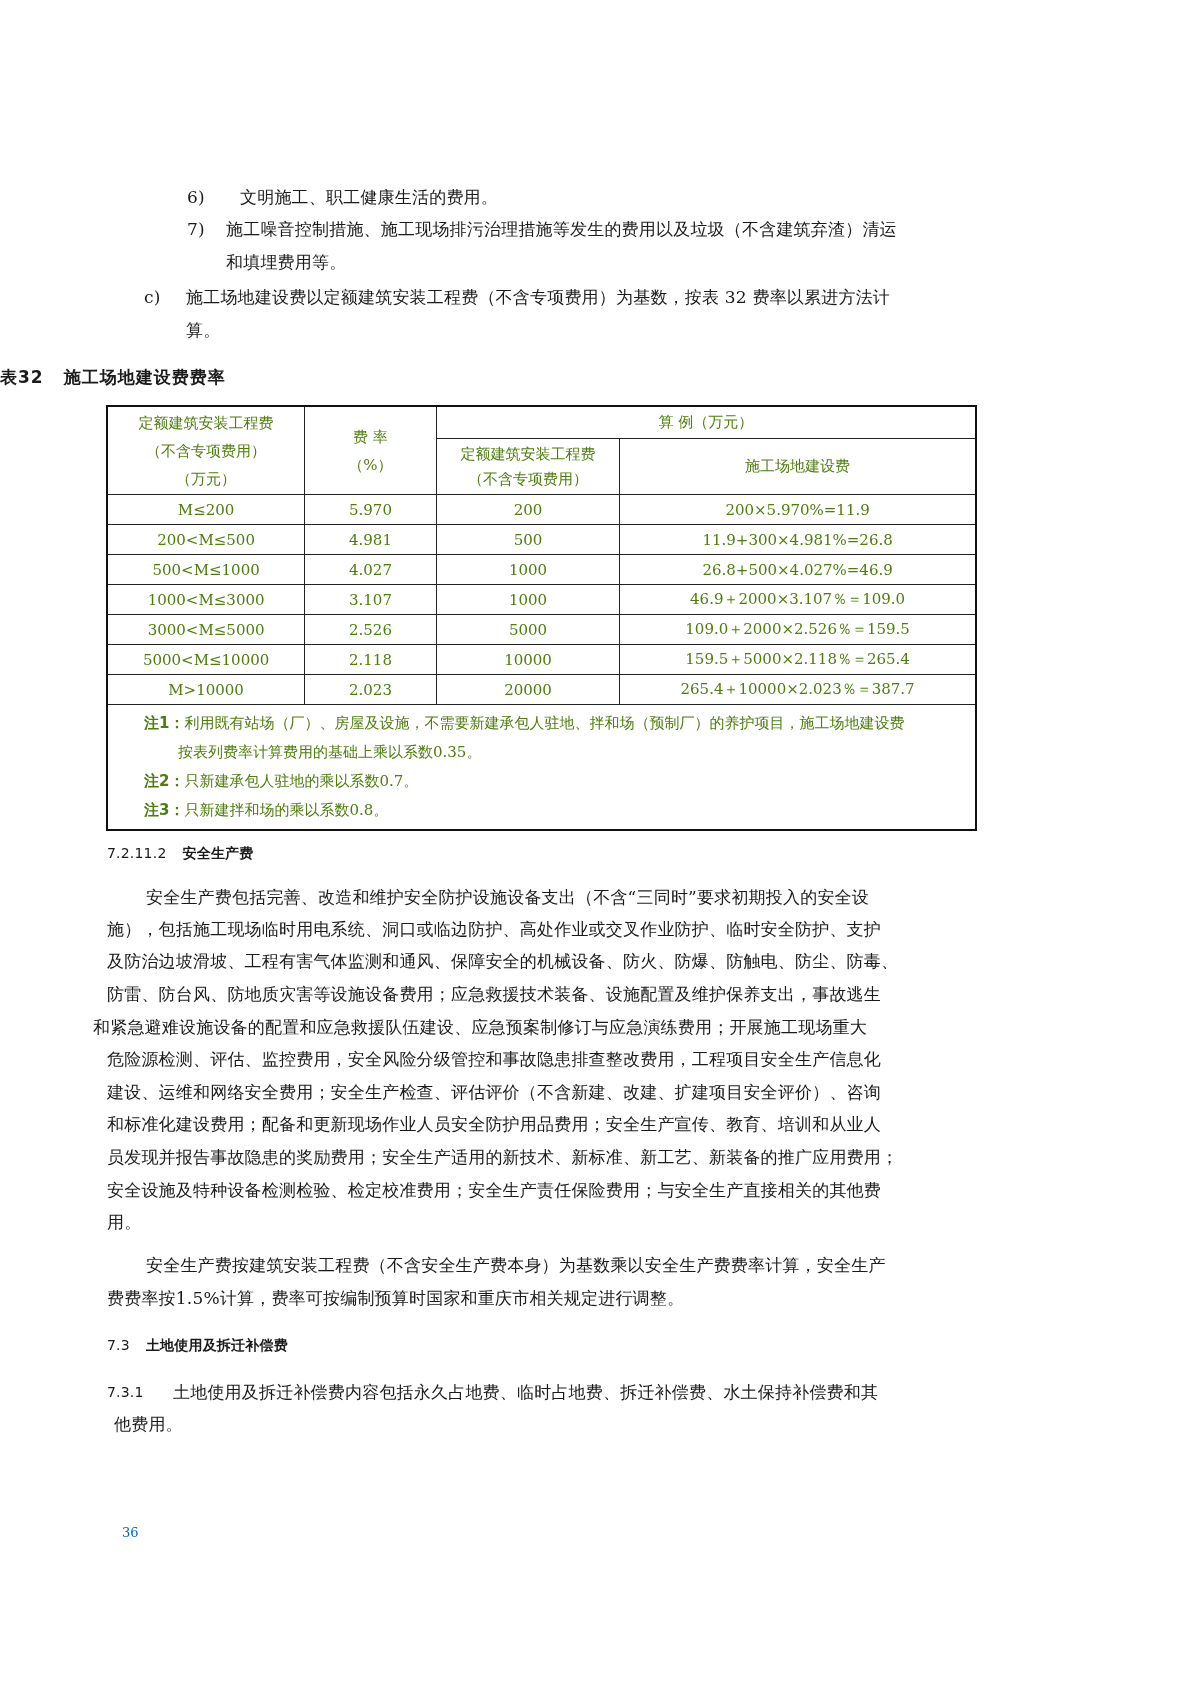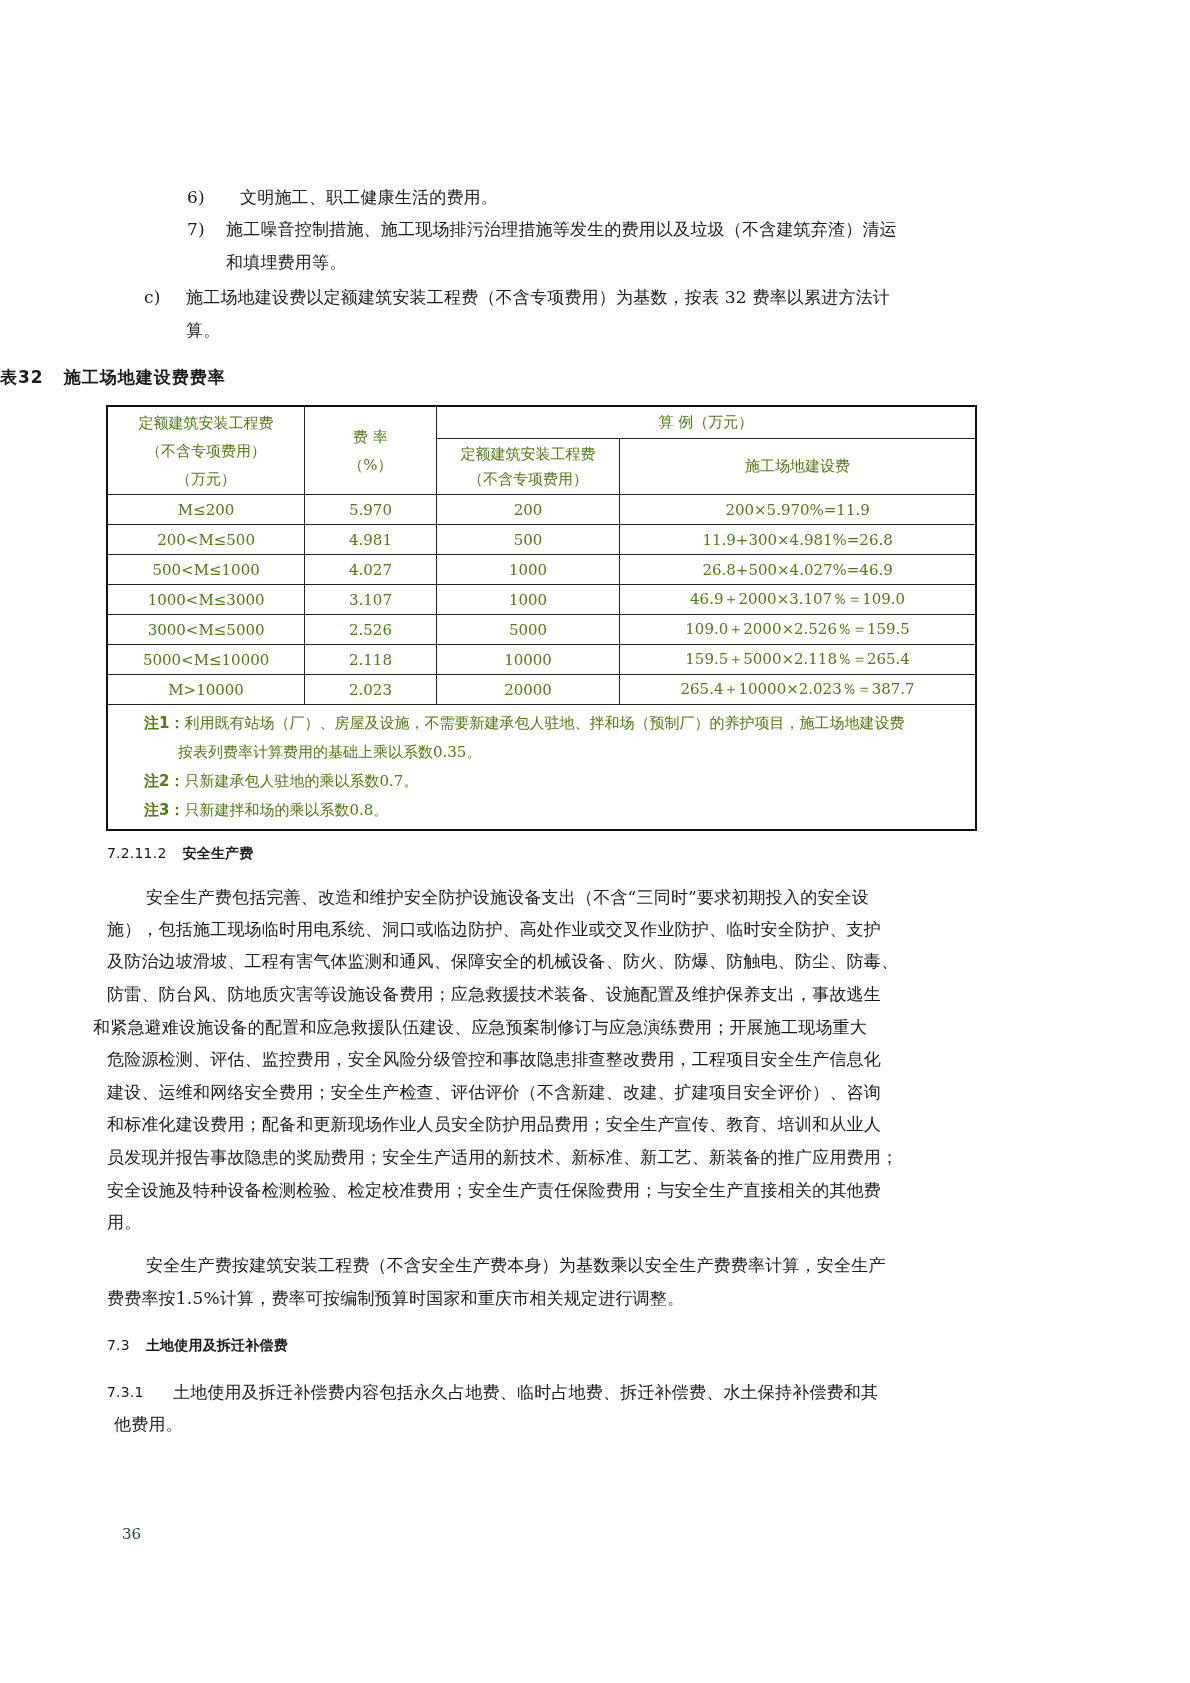--- a/index.html
+++ b/index.html
@@ -32,21 +32,21 @@
   table.rates tr.data td { height: 29px; }
   .hdr-lines { line-height: 28px; }
   .hdr-lines2 { line-height: 25px; }
   td.notes { text-align: left !important; padding: 4px 0 4px 36px !important; line-height: 29px; }
   .note-line { display: block; white-space: nowrap; }
   .note-label { font-family: "DejaVu Sans", "Liberation Sans", sans-serif; font-weight: bold; }
   .note-indent { padding-left: 34px; }
   .heading { font-family: "DejaVu Sans", "Liberation Sans", sans-serif; font-size: 14px; }
   .heading .hnum { margin-right: 16px; }
   .heading.bold .htext { font-weight: bold; }
-  .page-num { position: absolute; left: 122px; top: 1525px; font-size: 15px; color: #14532d; }
+  .page-num { position: absolute; left: 122px; top: 1525px; font-size: 13px; color: #0369a1; }
 </style>
 </head>
 <body>
 
 <div>
   <span class="line marker" style="left:187px; top:186px;">6)</span>
   <span class="line" style="left:240px; top:186px;">文明施工、职工健康生活的费用。</span>
 </div>
 <div>
   <span class="line marker" style="left:187px; top:218px;">7)</span>

